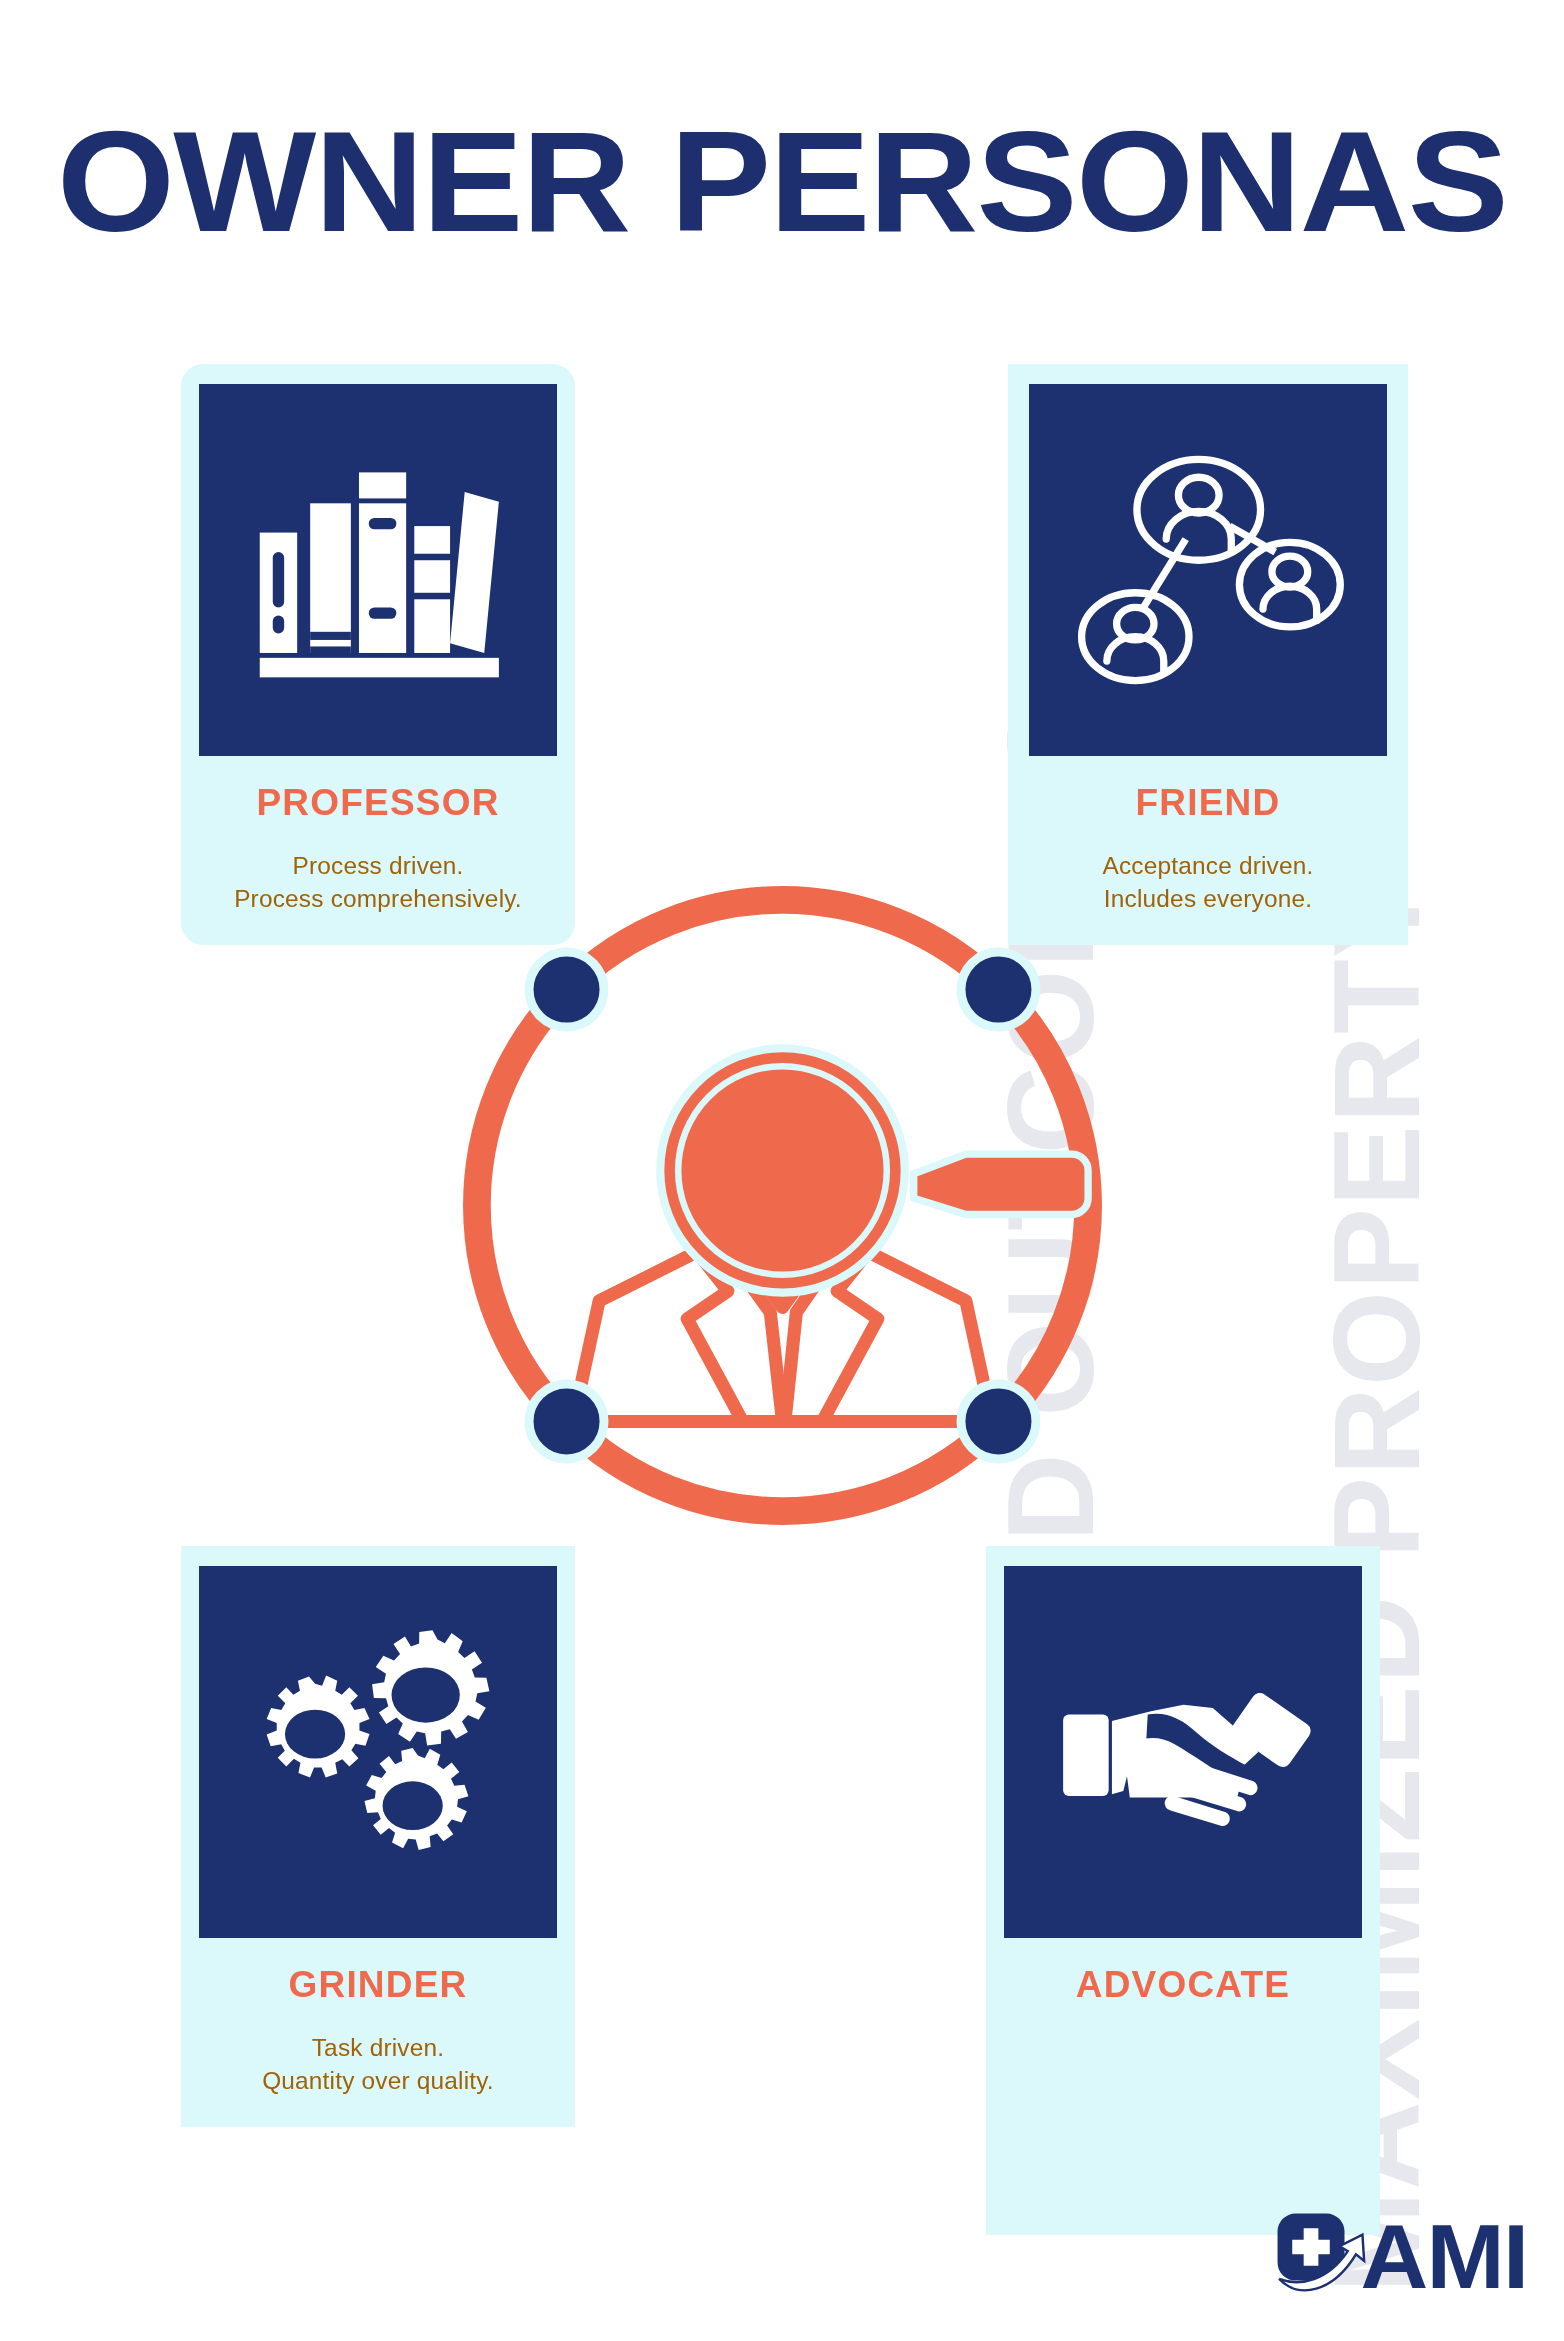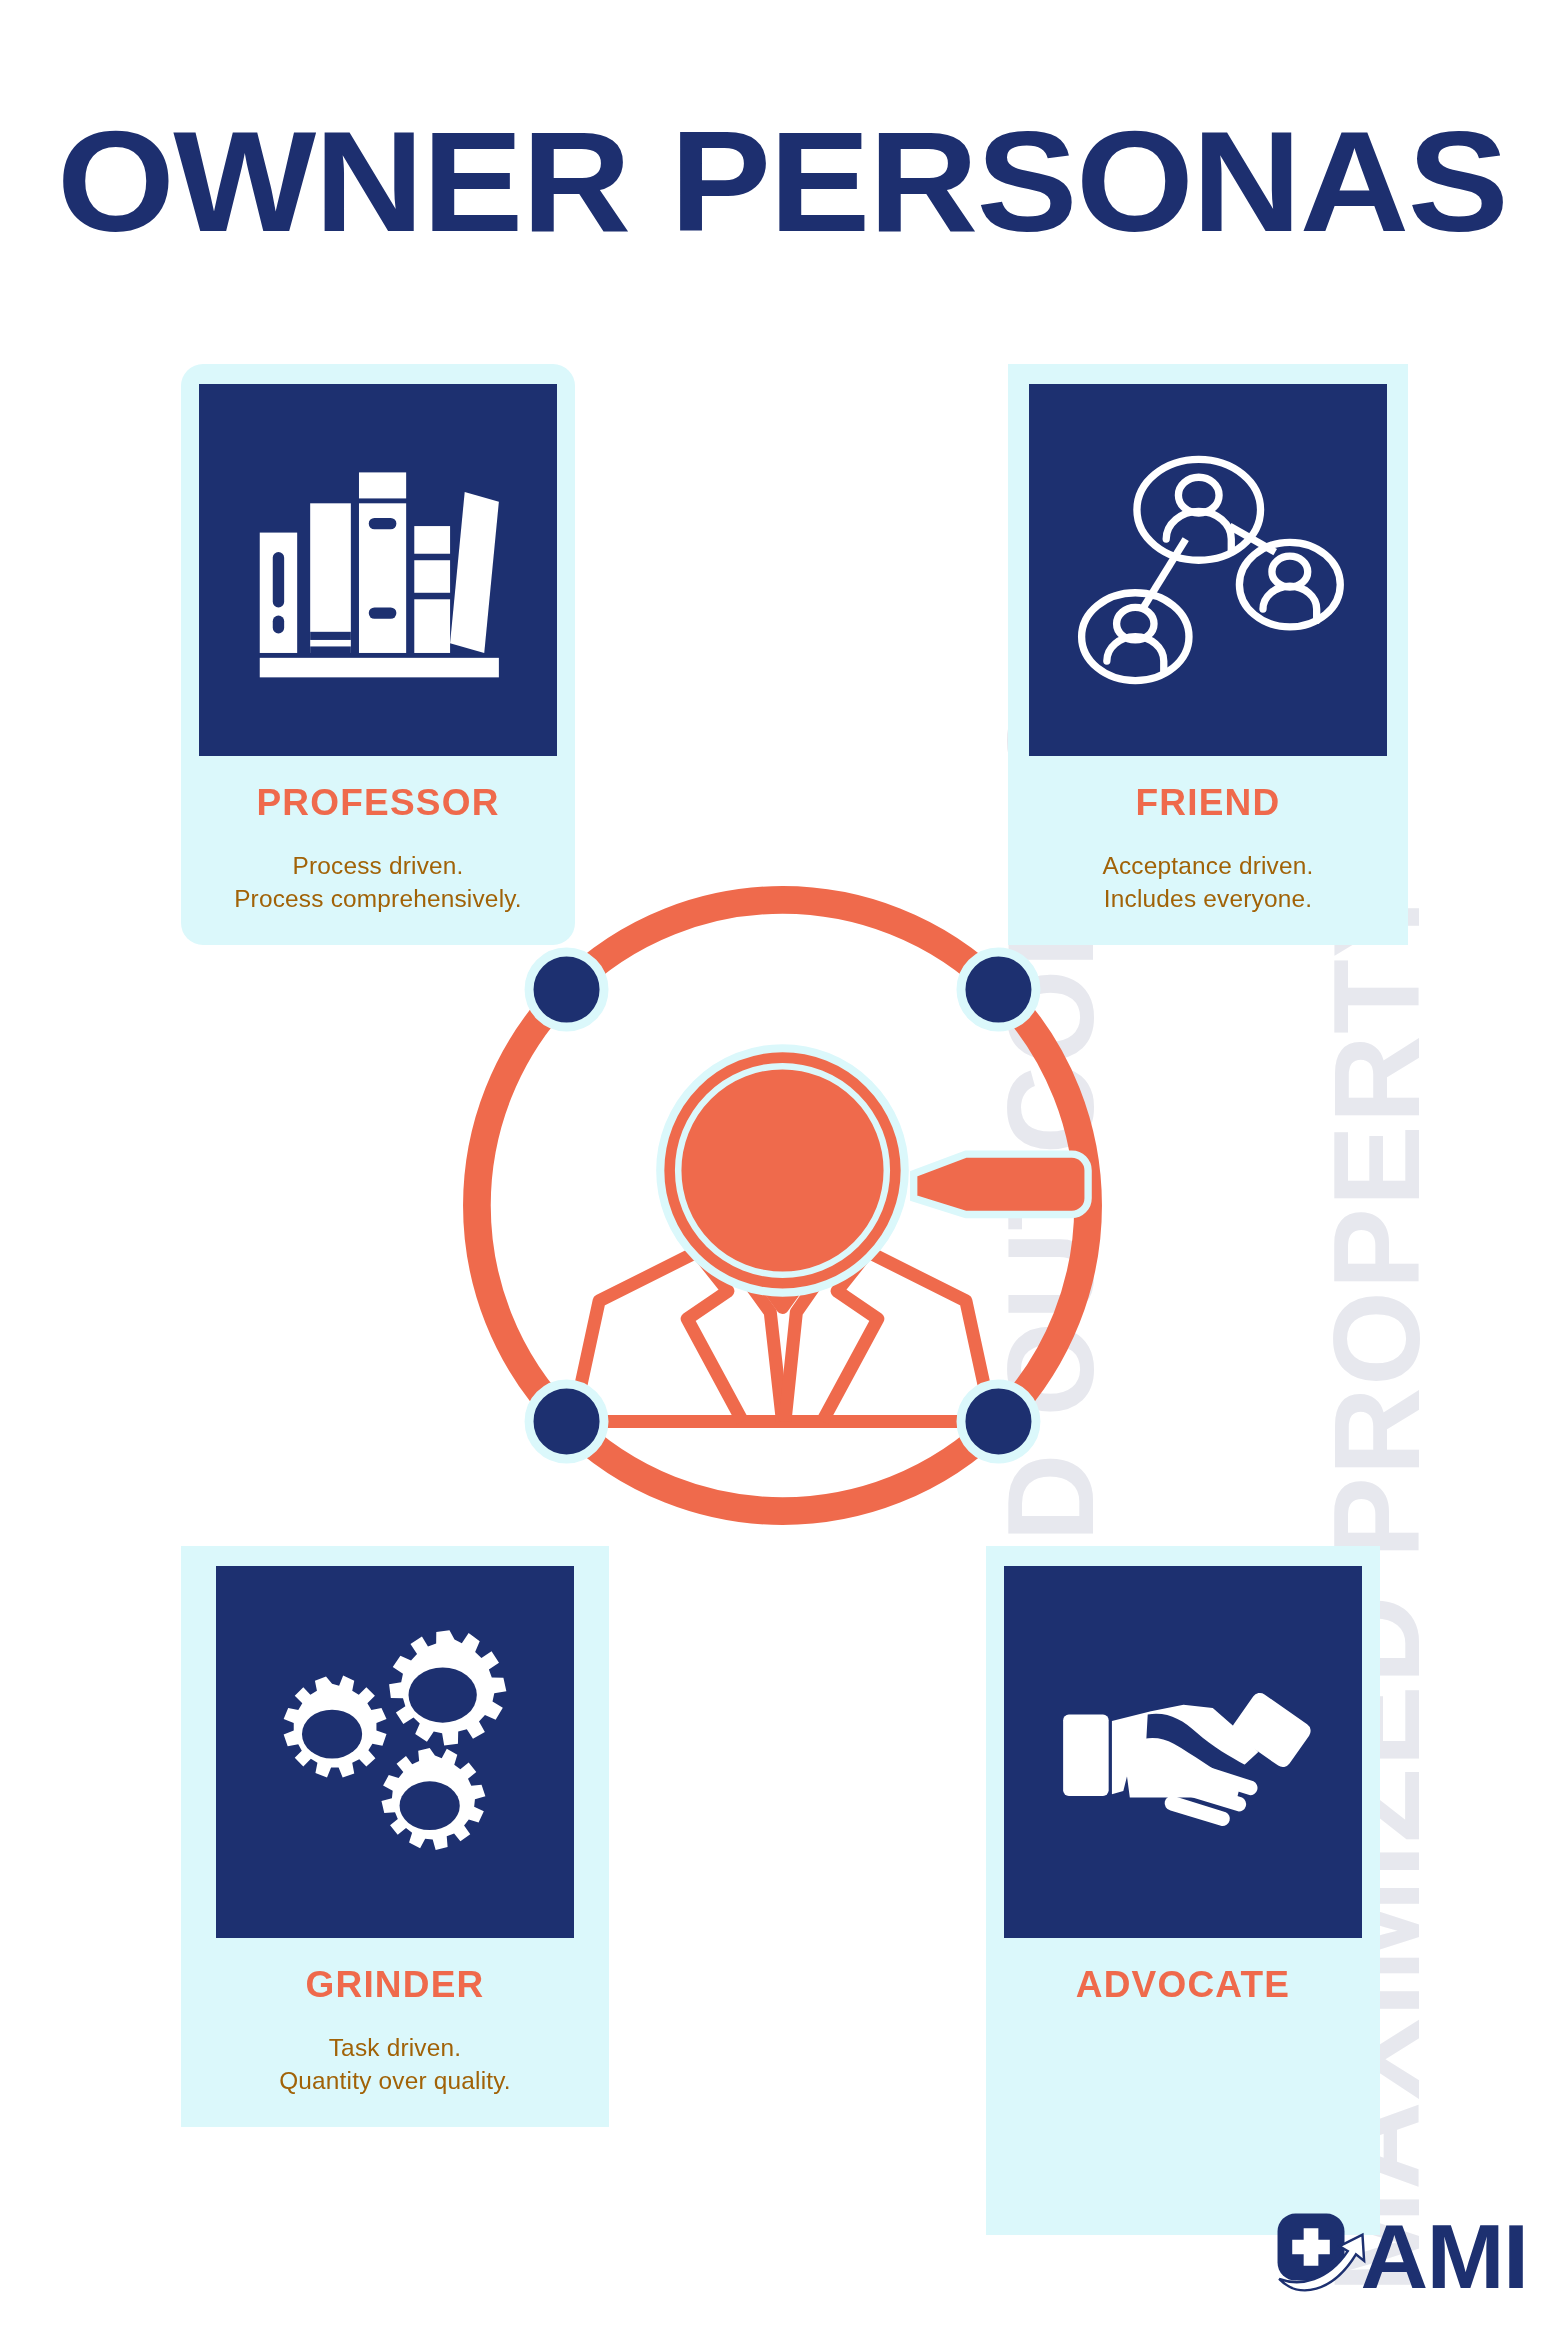--- a/index.html
+++ b/index.html
@@ -46,21 +46,21 @@
   .card{
     position:absolute;
     background:#dbf8fb;
     z-index:4;
     box-sizing:border-box;
     padding:19.6px 18px 24.4px 18px;
     text-align:center;
   }
   .card-tl{left:181px;top:364px;width:394px;height:581px;border-radius:22px;}
   .card-tr{left:1008px;top:364px;width:400px;height:581px;}
-  .card-bl{left:181px;top:1546px;width:428px;height:581px;}
+  .card-bl{left:181px;top:1546px;width:394px;height:581px;}
   .card-br{left:986px;top:1546px;width:394px;height:689px;}
 
   .icon-box{
     width:358px;height:372px;
     background:#1d3070;
     margin:0 auto;
     display:flex;align-items:center;justify-content:center;
   }
   .icon-box svg{display:block;}
 

